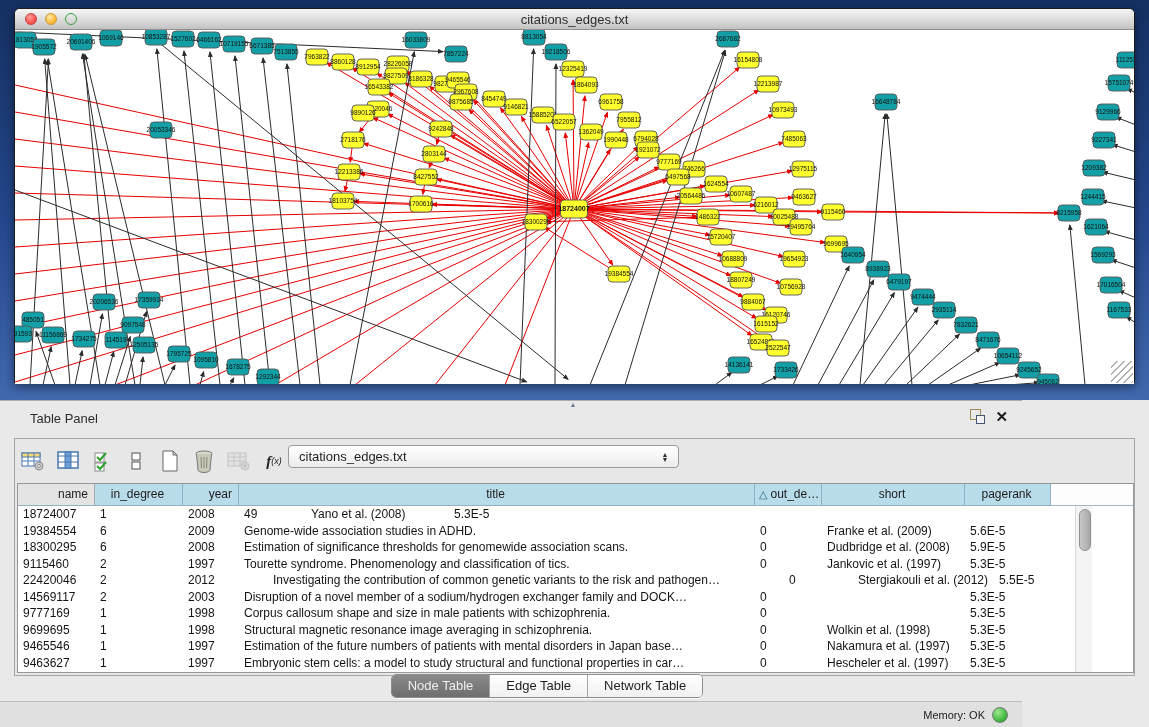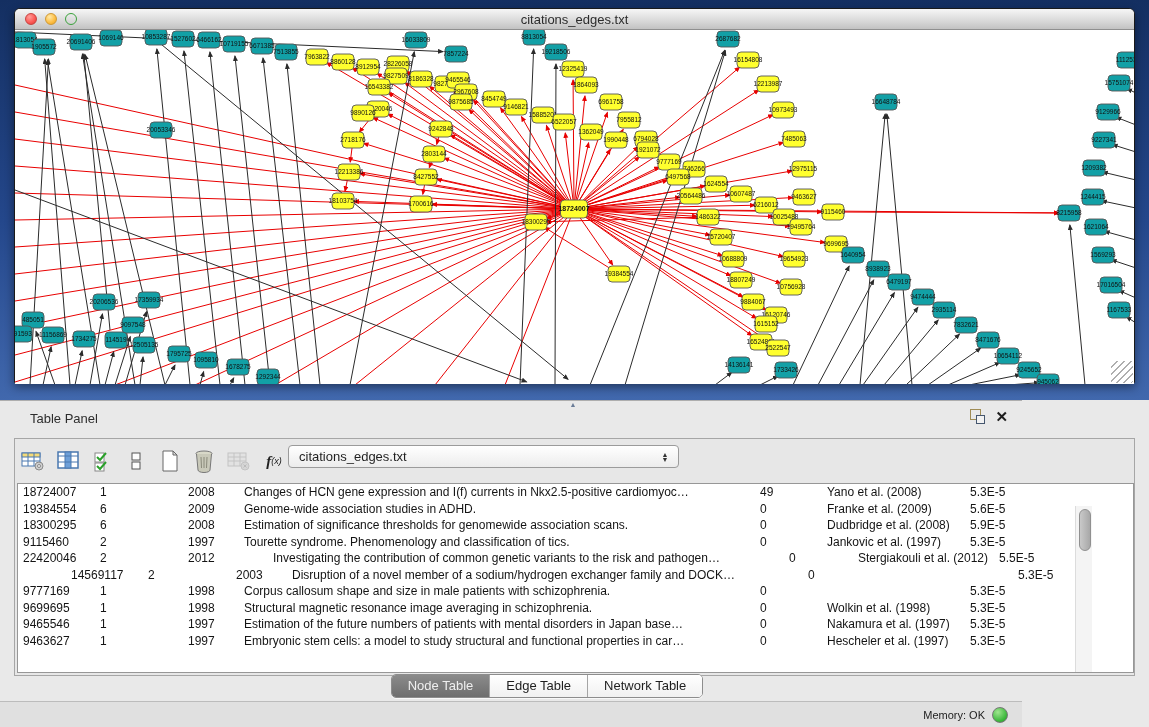--- a/index.html
+++ b/index.html
@@ -566,26 +566,35 @@
             <i>f</i>
             <span class="px">(x)</span>
           </span>
       </div>
       <div class="combo">
         <span class="combo-val">citations_edges.txt</span>
         <span class="combo-arrows">▲<br>▼</span>
       </div>
 
       <div class="table-box">
+        <div class="thead">
+            <div class="th th-gray" style="width: 77px; text-align: right;"><span>name</span></div>
+            <div class="th th-blue" style="width: 88px; text-align: center;"><span>in_degree</span></div>
+            <div class="th th-blue" style="width: 56px; text-align: right;"><span>year</span></div>
+            <div class="th th-blue" style="width: 516px; text-align: center;"><span>title</span></div>
+            <div class="th th-blue" style="width: 67px; text-align: left;"><span class="sort">△</span><span>out_de…</span></div>
+            <div class="th th-blue" style="width: 143px; text-align: center;"><span>short</span></div>
+            <div class="th th-blue" style="width: 86px; text-align: center;"><span>pagerank</span></div>
+            <div class="th-fill"></div>
+          </div>
         <div class="tbody">
             <div class="tr">
               <div class="td" style="width: 77px;">18724007</div>
               <div class="td" style="width: 88px;">1</div>
               <div class="td" style="width: 56px;">2008</div>
-              <div class="td" style="width: 516px;">Changes of HCN gene expression and I(f) currents in Nkx2.5-positive cardiomyoc…</div>
               <div class="td" style="width: 67px;">49</div>
               <div class="td" style="width: 143px;">Yano et al. (2008)</div>
               <div class="td" style="width: 86px;">5.3E-5</div>
             </div>
             <div class="tr">
               <div class="td" style="width: 77px;">19384554</div>
               <div class="td" style="width: 88px;">6</div>
               <div class="td" style="width: 56px;">2009</div>
               <div class="td" style="width: 516px;">Genome-wide association studies in ADHD.</div>
               <div class="td" style="width: 67px;">0</div>
@@ -613,21 +622,21 @@
             <div class="tr">
               <div class="td" style="width: 77px;">22420046</div>
               <div class="td" style="width: 88px;">2</div>
               <div class="td" style="width: 56px;">2012</div>
               <div class="td" style="width: 516px; margin-left: 29px;">Investigating the contribution of common genetic variants to the risk and pathogen…</div>
               <div class="td" style="width: 67px;">0</div>
               <div class="td" style="width: 143px; text-align: right;">Stergiakouli et al. (2012)</div>
               <div class="td" style="width: 86px;">5.5E-5</div>
             </div>
             <div class="tr">
-              <div class="td" style="width: 77px; margin-left: 48px;">14569117</div>
+              <div class="td" style="width: 77px;">14569117</div>
               <div class="td" style="width: 88px;">2</div>
               <div class="td" style="width: 56px;">2003</div>
               <div class="td" style="width: 516px;">Disruption of a novel member of a sodium/hydrogen exchanger family and DOCK…</div>
               <div class="td" style="width: 67px;">0</div>
               <div class="td" style="width: 143px; margin-top: 48px;">de Silva et al. (2003)</div>
               <div class="td" style="width: 86px;">5.3E-5</div>
             </div>
             <div class="tr">
               <div class="td" style="width: 77px;">9777169</div>
               <div class="td" style="width: 88px;">1</div>

